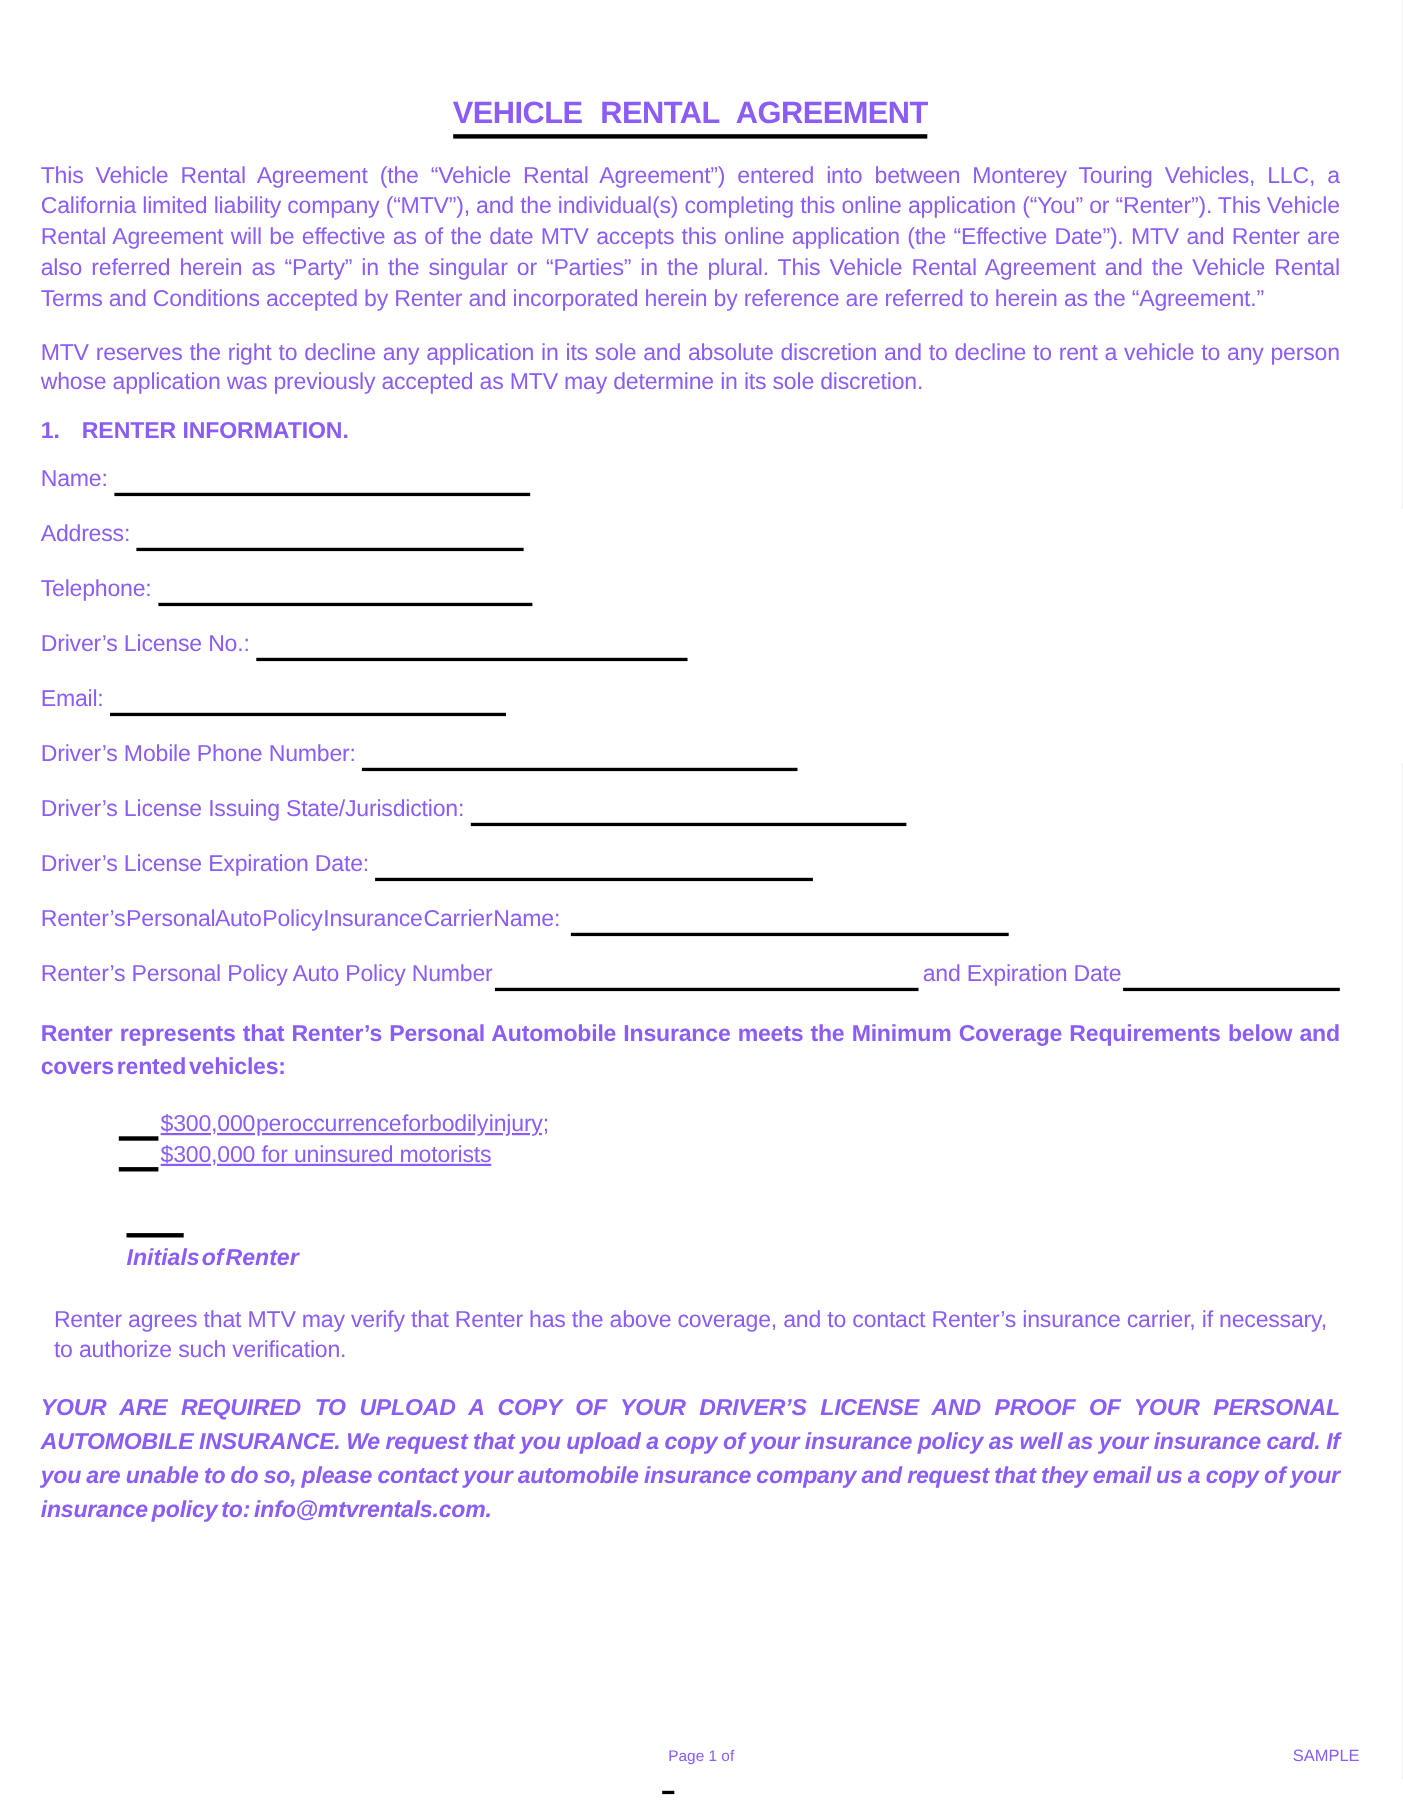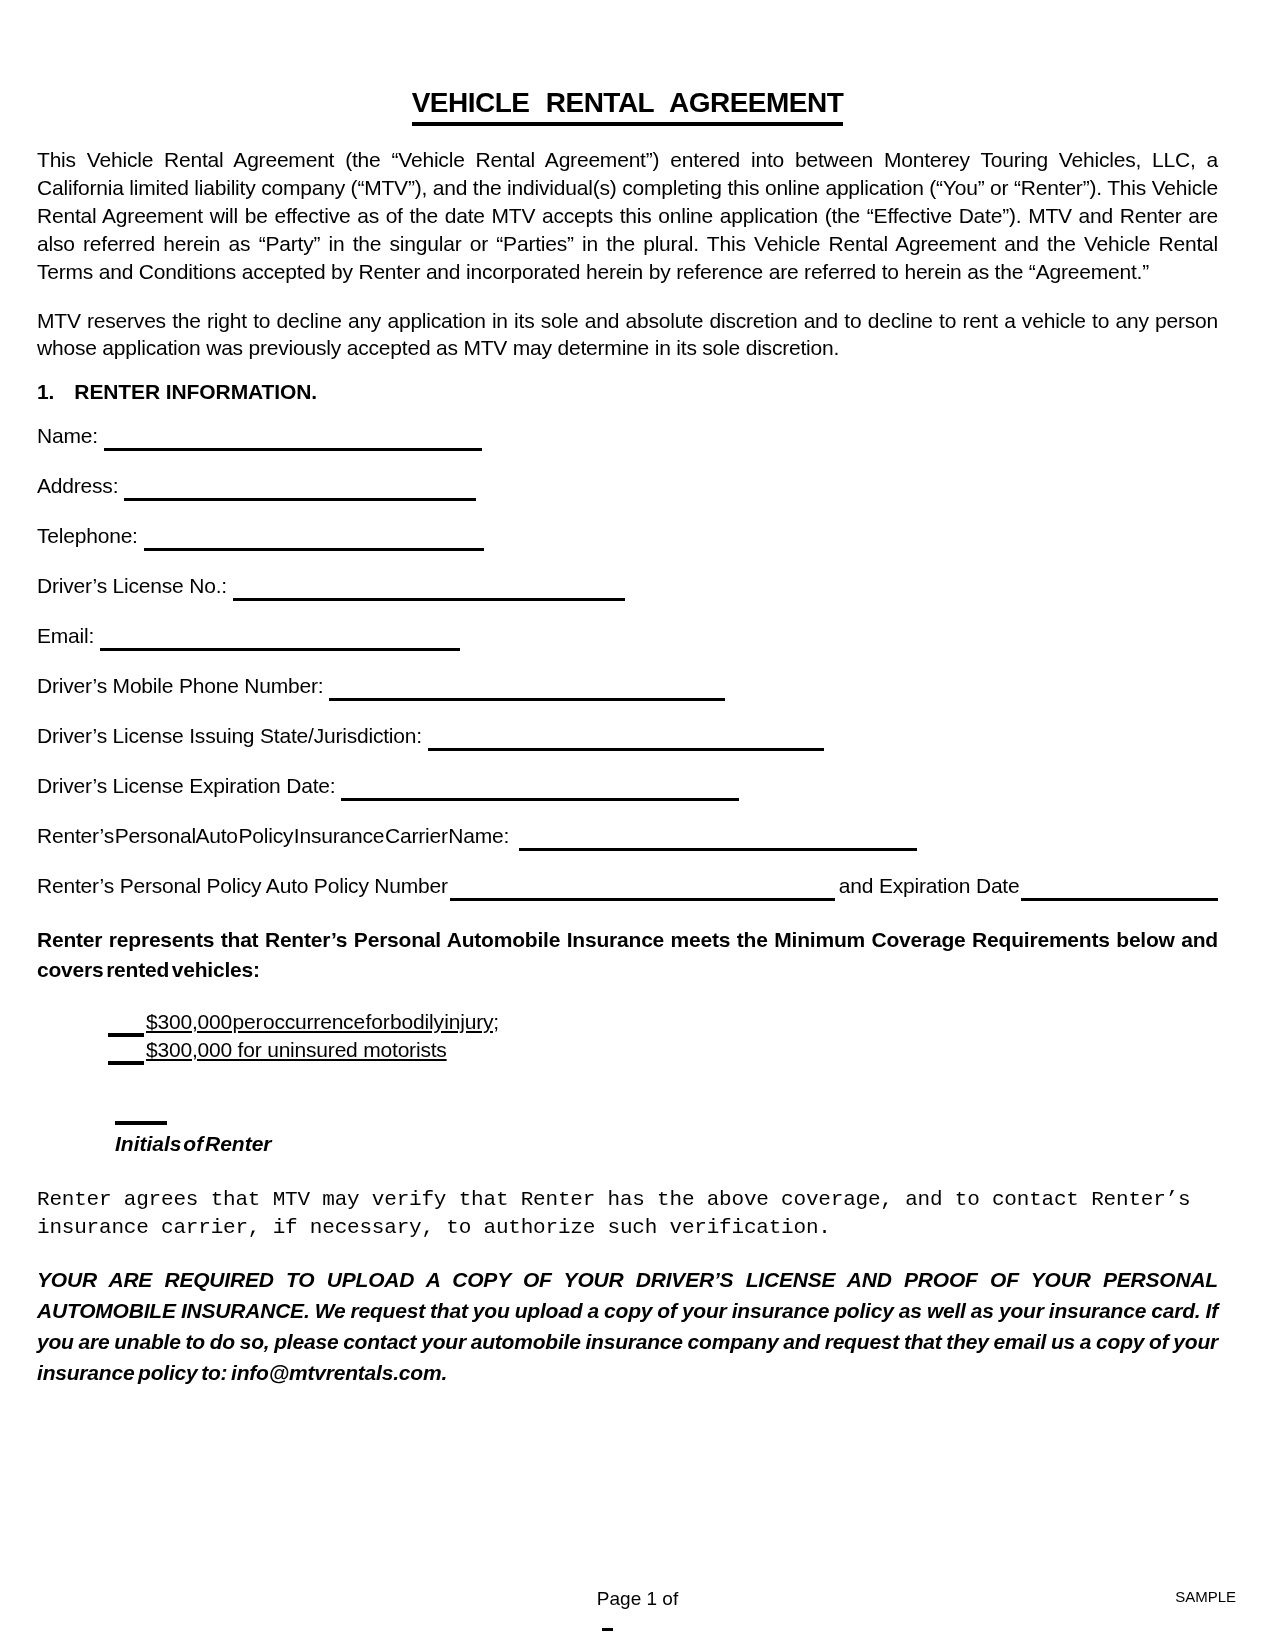--- a/index.html
+++ b/index.html
@@ -1,21 +1,21 @@
 <!DOCTYPE html>
 <html><head>
 <meta charset="utf-8">
 <style>
   html, body { margin: 0; padding: 0; background: #e8e8e8; }
   .page {
     position: relative;
     width: 1275px;
     height: 1650px;
     background: #ffffff;
-    color: #000000;
+    color: #8b5cf6;
     font-family: "Liberation Sans", sans-serif;
     font-size: 21px;
     letter-spacing: -0.2px;
     box-sizing: border-box;
     padding: 88px 57px 0 37px;
     overflow: hidden;
   }
 
   .doc-title {
     display: block;
@@ -89,38 +89,38 @@
   .initials-line { width: 52px; border-bottom: 4px solid #000; height: 16px; }
   .initials-label {
     font-weight: bold;
     font-style: italic;
     line-height: 24px;
     margin-top: 7px;
     word-spacing: -4px;
     letter-spacing: 0;
   }
 
-  .verify-para { margin: 30px 0 0 0; line-height: 28px; font-family: Liberation Mono, monospace; }
+  .verify-para { margin: 30px 0 0 12px; line-height: 28px; }
 
   .upload-notice {
     margin: 22px 0 0 0;
     font-weight: bold;
     font-style: italic;
     text-align: justify;
     line-height: 31px;
     word-spacing: -2px;
   }
 
   .footer-page {
     position: absolute;
     top: 1588px;
     left: 0;
     width: 100%;
     text-align: center;
-    font-size: 19px;
+    font-size: 14px;
     letter-spacing: 0;
   }
   .footer-pagenum-cropped {
     position: absolute;
     top: 1628px;
     left: 602px;
     width: 11px;
     height: 3px;
     background: #000;
   }

